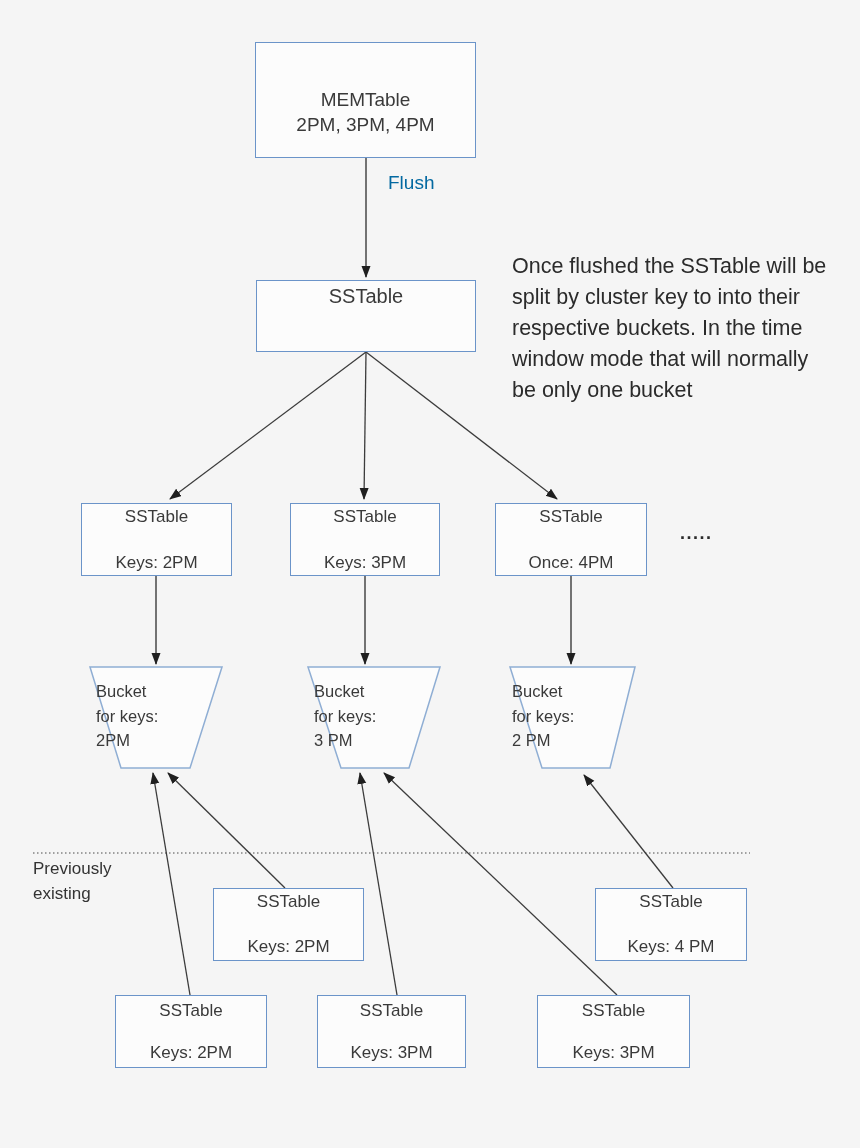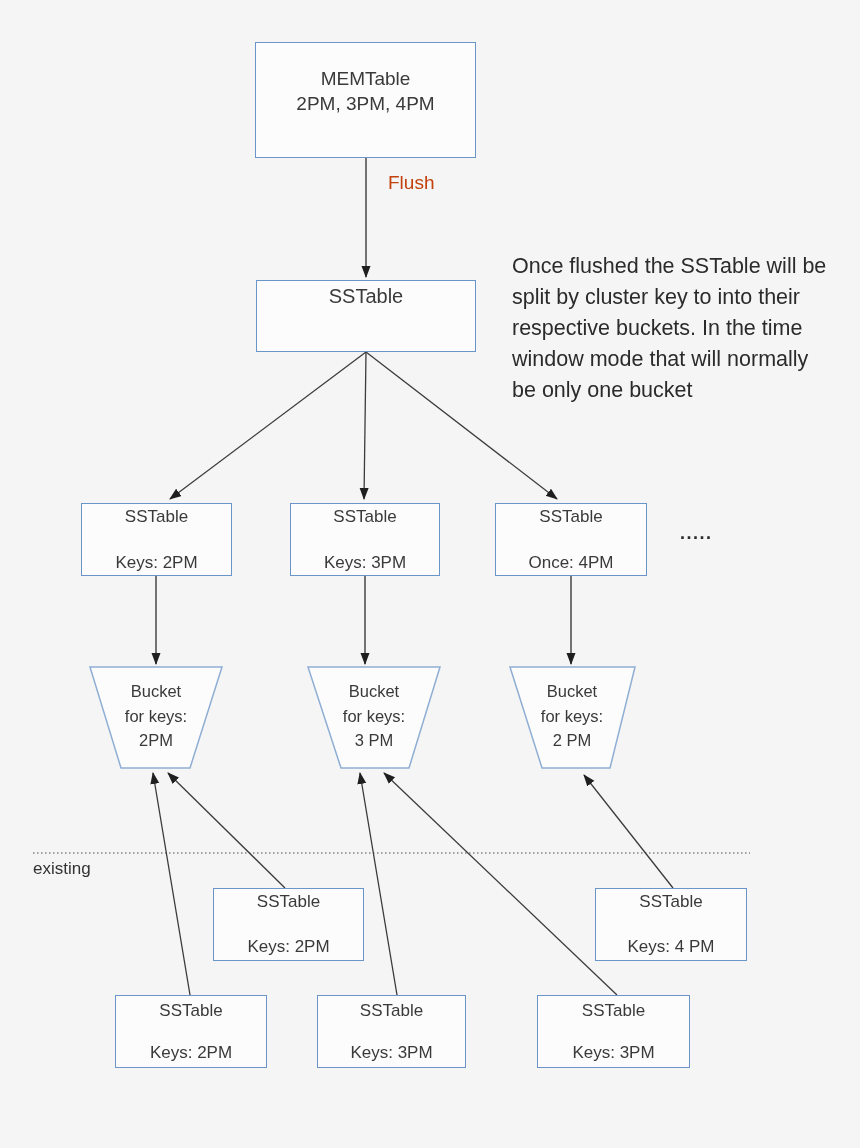--- a/index.html
+++ b/index.html
@@ -22,35 +22,35 @@
     border:1.5px solid #6b94c9;
     background:#fcfcfc;
     box-sizing:border-box;
     display:flex;flex-direction:column;
     align-items:center;justify-content:space-between;
     text-align:center;
     color:#3a3a3a;
   }
   .box .bl{white-space:nowrap;}
   
-  .memtable{left:255px;top:42px;width:221px;height:116px;font-size:19px;line-height:25px;justify-content:flex-start;padding-top:23px;}
+  .memtable{left:255px;top:42px;width:221px;height:116px;font-size:19px;line-height:25px;justify-content:center;padding-top:23px;}
   
   .sstable-main{left:256px;top:280px;width:220px;height:72px;font-size:20px;line-height:30px;}
   
-  .flush-label{position:absolute;left:388px;top:172px;font-size:19px;color:#c2410c;}
+  .flush-label{position:absolute;left:388px;top:172px;font-size:19px;color:#0369a1;}
   
   .note-right{position:absolute;left:512px;top:251px;width:350px;font-size:21.5px;line-height:31px;color:#2b2b2b;}
   
   .split1{left:81px;top:503px;width:151px;height:73px;font-size:17px;line-height:25px;}
   .split2{left:290px;top:503px;width:150px;height:73px;font-size:17px;line-height:25px;}
   .split3{left:495px;top:503px;width:152px;height:73px;font-size:17px;line-height:25px;}
   .ellipsis{position:absolute;left:680px;top:523px;font-size:18px;letter-spacing:1.5px;color:#2b2b2b;font-weight:bold;}
   
   .bucket-label{
-    position:absolute;width:120px;text-align:center;
+    position:absolute;width:120px;
     font-size:16.5px;line-height:24.5px;color:#3a3a3a;
   }
   .bucket1{left:96px;top:679px;}
   .bucket2{left:314px;top:679px;}
   .bucket3{left:512px;top:679px;}
   
   .note-left{position:absolute;left:33px;top:857px;width:180px;font-size:17px;line-height:24.5px;color:#333333;}
   
   .exist-up1{left:213px;top:888px;width:151px;height:73px;font-size:17px;line-height:26px;}
   .exist-up2{left:595px;top:888px;width:152px;height:73px;font-size:17px;line-height:26px;}
@@ -136,20 +136,21 @@
     <div>for keys:</div>
     <div>3 PM</div>
   </div>
   <div class="bucket-label bucket3">
     <div>Bucket</div>
     <div>for keys:</div>
     <div>2 PM</div>
   </div>
 
   <div class="note-left">
+    <div>Previously</div>
     <div>existing</div>
   </div>
 
   <div class="box exist-up1">
     <div class="bl">SSTable</div>
     <div class="bl">Keys: 2PM</div>
   </div>
   <div class="box exist-up2">
     <div class="bl">SSTable</div>
     <div class="bl">Keys: 4 PM</div>

